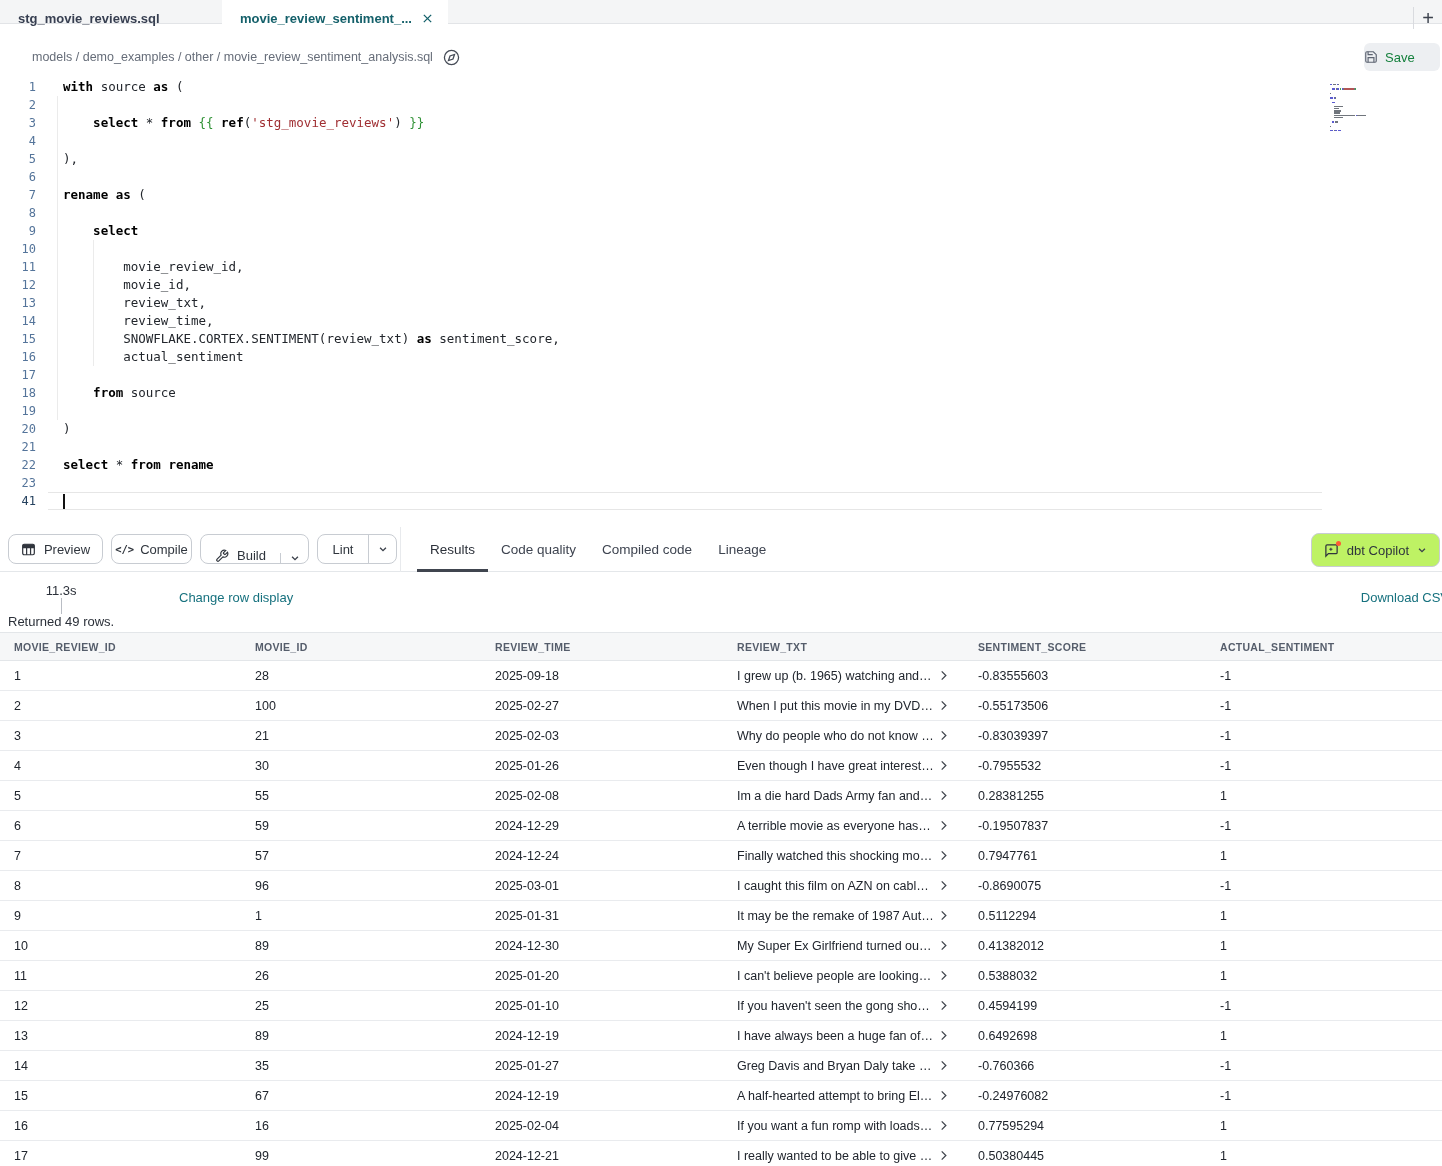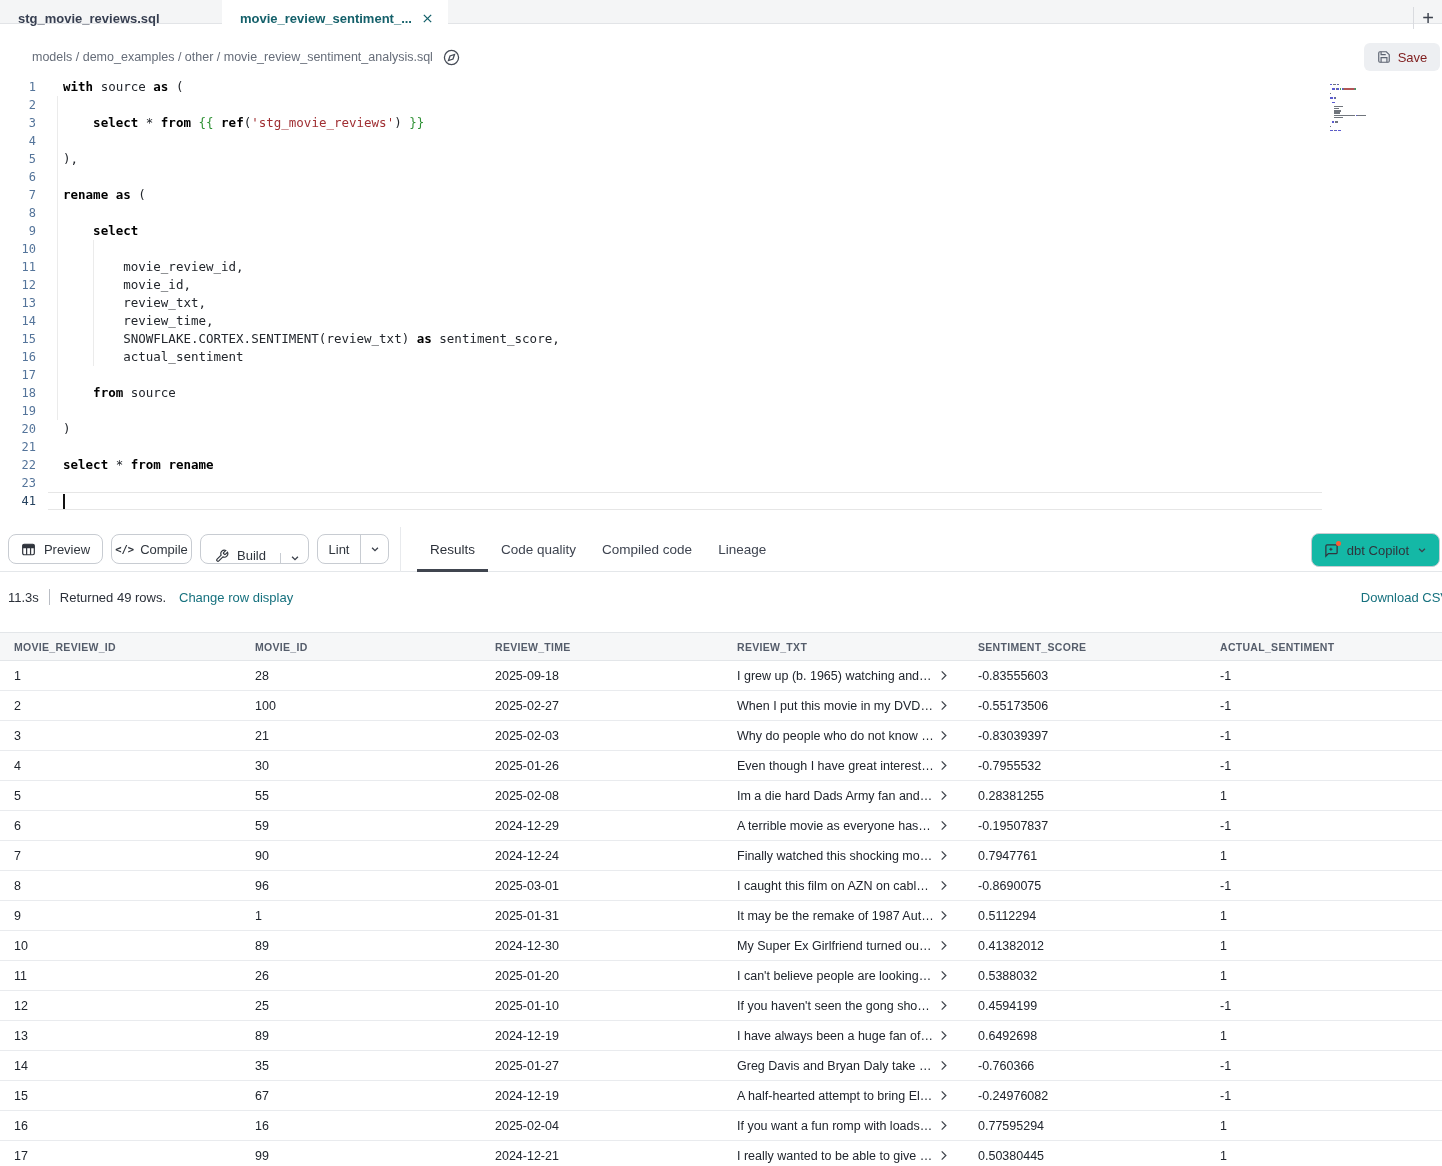--- a/index.html
+++ b/index.html
@@ -12,21 +12,21 @@
   .tab.t1 { width:222px; }
   .tab.t2 { width:226px; background:#fff; color:#14606a; justify-content:space-between; }
   .tab .x { display:flex; align-items:center; margin-left:10px; }
   .newtab-divider { position:absolute; right:28px; top:7px; width:1px; height:22px; background:#d9dbdf; }
   .newtab { position:absolute; right:0; top:0; width:28px; height:36px; display:flex; align-items:center; justify-content:center; font-size:20px; font-weight:300; color:#3c424d; }
 
   
   .crumbbar { position:absolute; top:36px; left:0; right:0; height:42px; background:#fff; display:flex; align-items:center; padding-left:17px; }
   .crumb { font-size:12.5px; color:#666d79;margin-left:15px; }
   .compass { margin-left:10px; display:flex; align-items:center; }
-  .savebtn { position:absolute; right:2px; top:7px; width:76px; height:28px; border:none; border-radius:6px; background:#edeff2; display:flex; align-items:center; justify-content:center; gap:7px; font-size:13px; font-weight:500; color:#7f1d1d; font-family:inherit; }
+  .savebtn { position:absolute; right:2px; top:7px; width:76px; height:28px; border:none; border-radius:6px; background:#edeff2; display:flex; align-items:center; gap:7px; font-size:13px; font-weight:500; color:#15803d; font-family:inherit; }
 
   
   .editor { position:absolute; top:78px; left:0; width:1442px; height:449px; background:#fff; font-family:"DejaVu Sans Mono",monospace; font-size:12.5px; }
   .gutter { position:absolute; left:0; top:0; width:48px; }
   .ln { height:18px; line-height:18px; text-align:right; padding-right:12px; font-size:12px; color:#54749a; }
   .ln.cur { color:#26425f; }
   .codewrap { position:absolute; left:48px; top:0; width:1274px; }
   .code-line { height:18px; line-height:18px; padding-left:15px; white-space:pre; position:relative; }
   .code-line.active { border-top:1px solid #e6e6e6; border-bottom:1px solid #e6e6e6; }
   .cursor { position:absolute; left:15px; top:1px; width:1.5px; height:15px; background:#111; }
@@ -43,36 +43,36 @@
   .mm-kw { background:#5b5bd0; } .mm-pl { background:#70757c; }
   .mm-st { background:#b25555; } .mm-jj { background:#44a058; }
 
   
   .toolbar { position:absolute; top:527px; left:0; right:0; height:45px; background:#fff; border-bottom:1px solid #e4e7ea; }
   .btn { position:absolute; top:7px; height:30px; border:1px solid #c8ccd2; border-radius:8px; background:#fff; display:flex; align-items:center; justify-content:center; gap:8px; font-size:13px; font-weight:500; color:#2f353d; font-family:inherit; }
   .btn-preview { left:8px;  width:95px; }
   .btn-compile { left:111px; width:81px; gap:6px; }
   .split { position:absolute; top:7px; height:30px; border:1px solid #c8ccd2; border-radius:8px; background:#fff; display:flex; }
   .split-build { left:200px; width:109px;align-items:flex-end; }
-  .split-lint  { left:317px; width:72px; }
+  .split-lint  { left:317px; width:80px; }
   .split .main { display:flex; align-items:center; justify-content:center; gap:8px; font-size:13px; font-weight:500; color:#2f353d; flex:1; }
   .split .arrow { width:28px; border-left:1px solid #c8ccd2; display:flex; align-items:center; justify-content:center; }
   .code-glyph { font-family:"DejaVu Sans Mono",monospace; font-size:10.5px; font-weight:700; color:#30353d; }
   .vsep { position:absolute; left:400px; top:0; width:1px; height:45px; background:#e8eaed; }
   .rtabs { position:absolute; left:417px; top:0; height:45px; display:flex; }
   .rtab { padding:0 13px; display:flex; align-items:center; font-size:13.5px; color:#3e4450; position:relative; cursor:default; }
   .rtab.active { color:#2c313a; }
   .rtab.active::after { content:''; position:absolute; left:0; right:0; bottom:0; height:3px; background:#40454f; }
-  .copilot { position:absolute; right:2px; top:6px; height:32px; border:1px solid #c8ccd2; border-radius:8px; background:#14b8a6; display:flex; align-items:center; gap:8px; padding:16px 12px; font-size:13px; font-weight:500; color:#2f353d; font-family:inherit; }
+  .copilot { position:absolute; right:2px; top:6px; height:32px; border:1px solid #c8ccd2; border-radius:8px; background:#bef264; display:flex; align-items:center; gap:8px; padding:16px 12px; font-size:13px; font-weight:500; color:#2f353d; font-family:inherit; }
   .copilot-ic { position:relative; display:flex; align-items:center; }
   .copilot-dot { position:absolute; top:-2px; right:-2px; width:5px; height:5px; border-radius:50%; background:#ff5c35; }
 
   
   .statusbar { position:absolute; top:572px; left:0; right:0; height:50px; background:#fff; }
-  .status-left { position:absolute; left:8px; top:0; height:50px; display:flex; align-items:center; font-size:13px; color:#2b3039; }
+  .status-left { position:absolute; left:8px; top:11px; height:50px; display:flex; align-items:center; font-size:13px; color:#2b3039;flex-direction:column; }
   .pipe { width:1px; height:16px; background:#b9bdc4; margin:0 10px; }
   .link { color:#16717e; font-size:13px; font-weight:500; cursor:default; }
   .changelink { position:absolute; left:179px; top:0; height:50px; display:flex; align-items:center; }
   .dllink { position:absolute; right:-7px; top:0; height:50px; display:flex; align-items:center; }
 
   
   .thead { position:absolute; top:632px; left:0; width:1470px; height:29px; background:#f6f7f8; border-top:1px solid #e3e6e9; border-bottom:1px solid #e3e6e9; display:grid; grid-template-columns:241px 240px 242px 241px 242px 1fr; }
   .th { display:flex; align-items:center; padding-left:14px; font-size:10.5px; font-weight:700; letter-spacing:.3px; color:#555d6b; }
   .tbody { position:absolute; top:661px; left:0; width:1470px; }
   .trow { display:grid; grid-template-columns:241px 240px 242px 241px 242px 1fr; height:30px; border-bottom:1px solid #e9ebee; }
@@ -386,21 +386,21 @@
           <svg width="8" height="11" viewBox="0 0 8 12" fill="none" stroke="#41464e" stroke-width="1.4">
             <path d="M1.5 1.5L6 6l-4.5 4.5"></path>
           </svg>
         </span>
       </div>
       <div class="td">-0.19507837</div>
       <div class="td">-1</div>
     </div>
     <div class="trow">
       <div class="td">7</div>
-      <div class="td">90</div>
+      <div class="td">57</div>
       <div class="td">2024-12-24</div>
       <div class="td td-review">
         <span class="txt">Finally watched this shocking movie la…</span>
         <span class="expand">
           <svg width="8" height="11" viewBox="0 0 8 12" fill="none" stroke="#41464e" stroke-width="1.4">
             <path d="M1.5 1.5L6 6l-4.5 4.5"></path>
           </svg>
         </span>
       </div>
       <div class="td">0.7947761</div>

